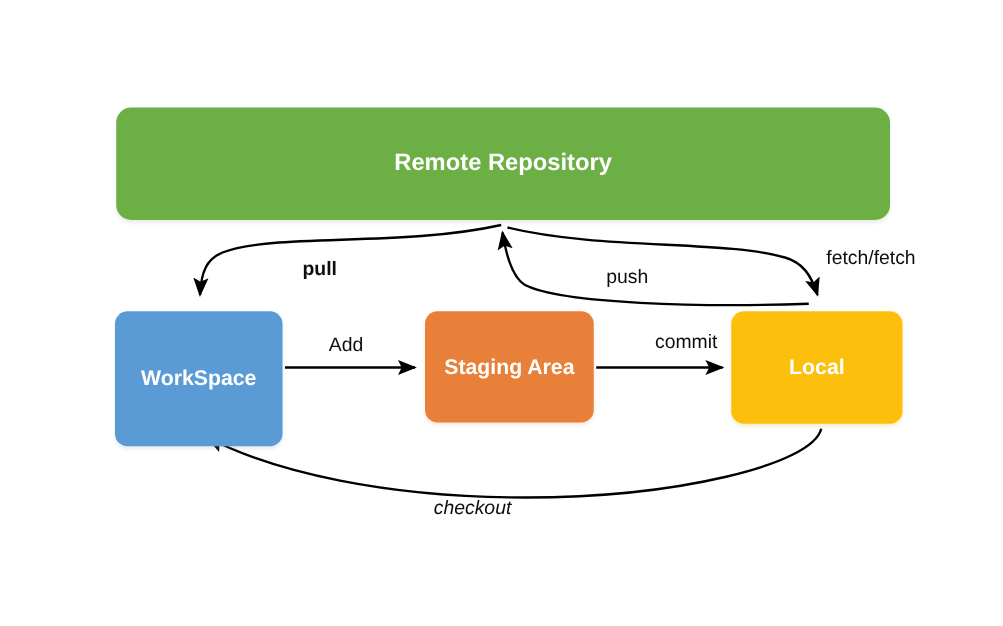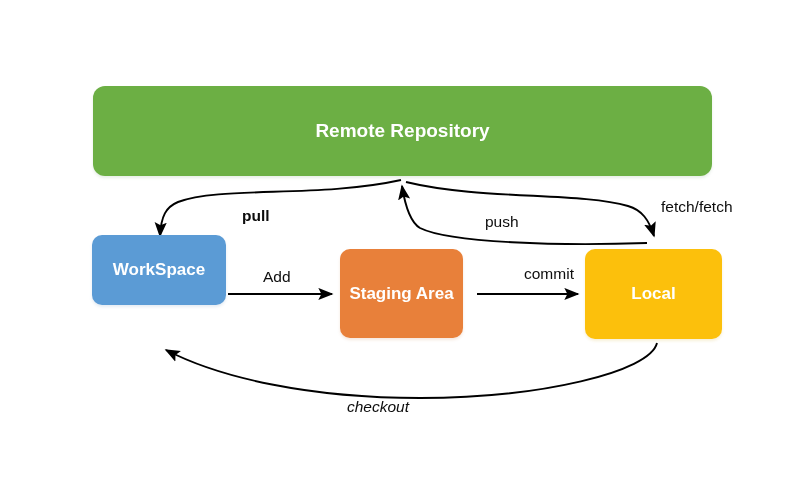--- a/index.html
+++ b/index.html
@@ -36,31 +36,31 @@
     top: 86px;
     width: 619px;
     height: 90px;
     background: #6CAF44;
     font-size: 19px;
     border-radius: 12px;
     box-shadow: 0 2px 3px rgba(120,160,120,0.18);
   }
   #node-workspace {
     left: 72px;
-    top: 235px;
+    top: 249px;
     width: 134px;
-    height: 70px;
+    height: 108px;
     background: #5B9BD5;
     font-size: 17px;
     box-shadow: 0 2px 3px rgba(110,150,190,0.18);
   }
   #node-staging {
     left: 320px;
     top: 249px;
-    width: 123px;
+    width: 135px;
     height: 89px;
     background: #E8803A;
     font-size: 17px;
     box-shadow: 0 2px 3px rgba(200,130,80,0.18);
   }
   #node-local {
     left: 565px;
     top: 249px;
     width: 137px;
     height: 90px;

